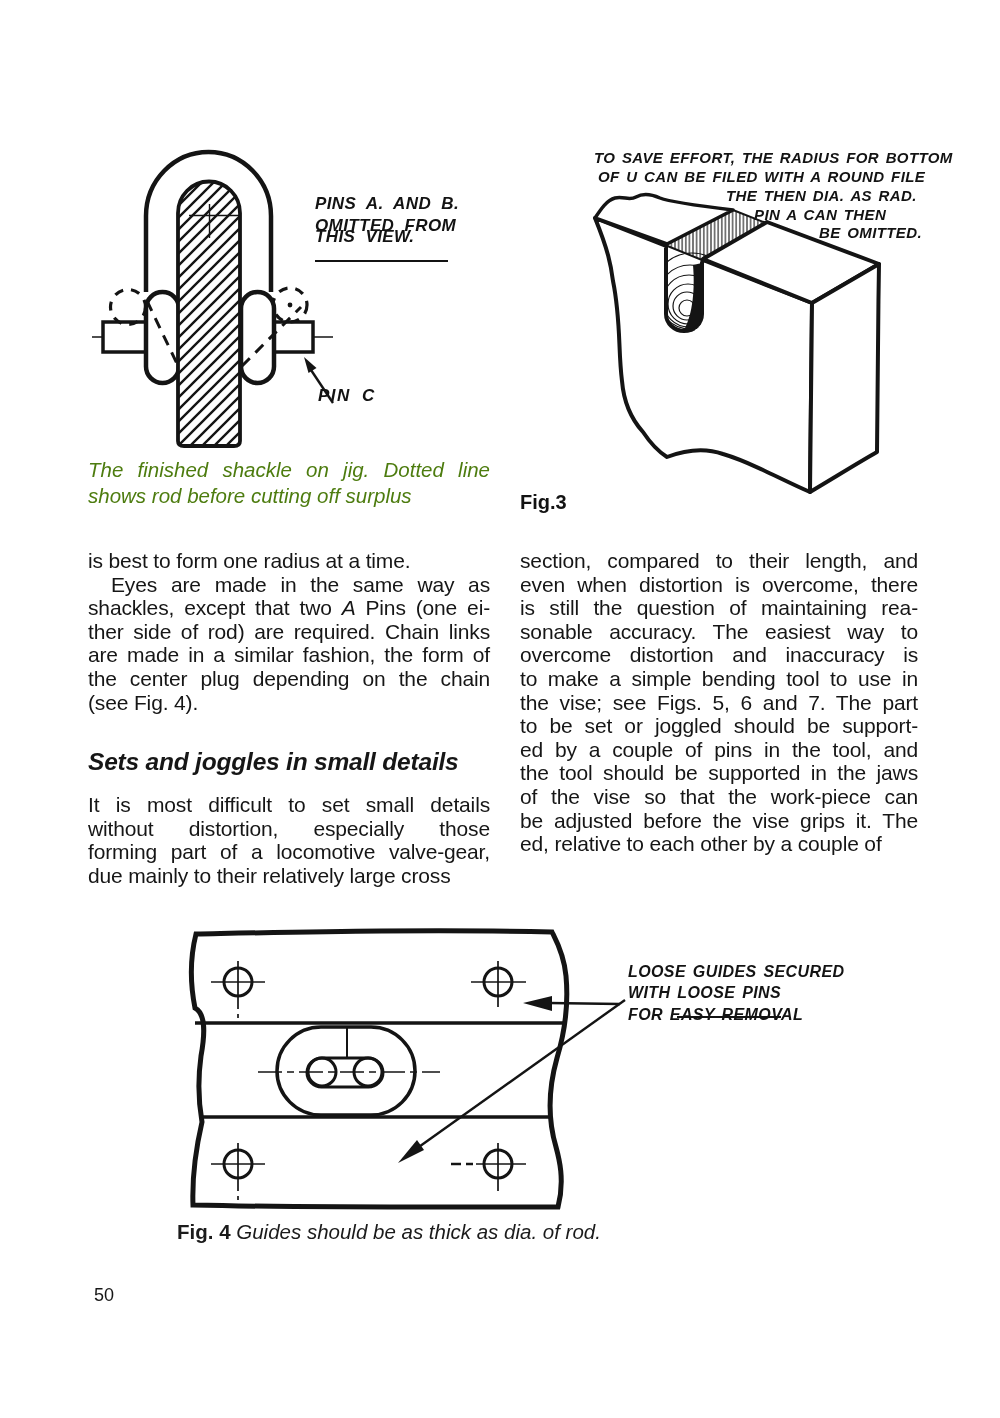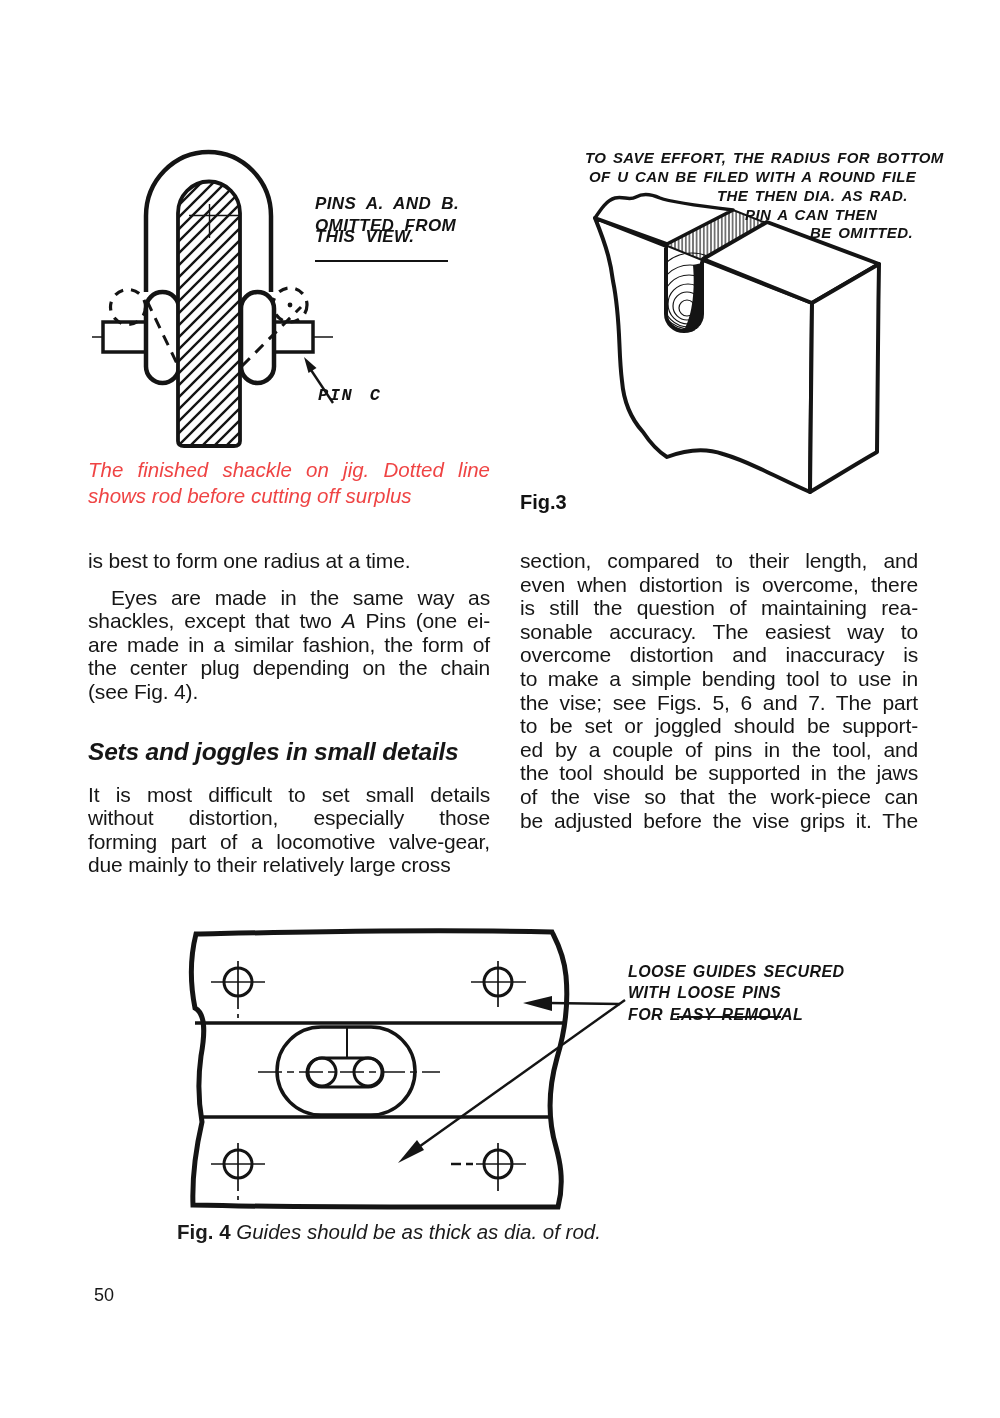--- a/index.html
+++ b/index.html
@@ -4,34 +4,34 @@
 <style>
   html,body{margin:0;padding:0;background:#ffffff;}
   .page{position:relative;width:1000px;height:1418px;background:#ffffff;overflow:hidden;
         font-family:"Liberation Sans",sans-serif;color:#161616;}
   svg{position:absolute;overflow:visible;}
   
   .hand{position:absolute;font-style:italic;font-weight:700;color:#131313;
         white-space:nowrap;letter-spacing:.4px;}
   .hand-lg{font-size:17px;line-height:22px;word-spacing:5px;}
   .hand-md{font-size:16px;line-height:21px;word-spacing:2px;}
-  .hand-sm{font-size:15px;line-height:19px;word-spacing:2px;}
+  .hand-sm{font-size:15px;line-height:19px;word-spacing:2px;margin-left:9px;}
   .u-span{border-bottom:2.5px solid #131313;padding-bottom:15px;}
   .rule{position:absolute;border-top:2.5px solid #131313;}
   
   .col{position:absolute;width:402px;}
   .bline{font-size:21px;line-height:23.6px;letter-spacing:-.15px;
          text-align:justify;text-align-last:justify;}
   .bline-plain{font-size:21px;line-height:23.6px;letter-spacing:-.15px;text-align:left;}
-  .indent{text-indent:23px;margin-top:13px;}
+  .indent{text-indent:23px;}
   .it{font-style:italic;}
   .h2{font-size:24.5px;line-height:29px;font-weight:700;font-style:italic;
       letter-spacing:-.2px;margin:33px 0 17px 0;}
   
-  .cap{position:absolute;font-style:italic;font-size:20.5px;line-height:25.5px;color:#ef4444;}
+  .cap{position:absolute;font-style:italic;font-size:20.5px;line-height:25.5px;color:#4d7c0f;}
   .cap .just{text-align:justify;text-align-last:justify;}
   .figlabel{position:absolute;font-weight:700;font-size:20px;color:#131313;}
   .fig4cap{position:absolute;left:177px;top:1220px;width:460px;font-size:20.5px;
            color:#1b1b1b;white-space:nowrap;}
   .fig4cap .bold{font-weight:700;font-style:normal;}
   .fig4cap .ital{font-style:italic;}
   .pagenum{position:absolute;left:94px;top:1285px;font-size:18px;color:#161616;}
 </style>
 </head>
 <body>
@@ -72,21 +72,21 @@
 
       <line x1="333" y1="403" x2="311" y2="370" stroke-width="2.4"></line>
       <polygon points="304,357 316.5,368 308.5,373" fill="#141414" stroke="none"></polygon>
     </g>
   </svg>
 
   <div class="hand hand-lg" style="left:315px;top:193px;">PINS A. AND B.</div>
   <div class="hand hand-lg" style="left:315px;top:215px;">OMITTED FROM</div>
   <div class="hand hand-lg" style="left:315px;top:226px;">THIS VIEW.</div>
   <div class="rule" style="left:315px;top:260px;width:133px;"></div>
-  <div class="hand hand-lg" style="left:318px;top:385px;letter-spacing:1.5px;font-family:Liberation Mono, monospace;">PIN C</div>
+  <div class="hand hand-lg" style="left:318px;top:385px;letter-spacing:1.5px;">PIN C</div>
 
   <div class="cap" style="left:88px;top:457px;width:402px;">
     <div class="just">The finished shackle on jig. Dotted line</div>
     <div>shows rod before cutting off surplus</div>
   </div>
 
   <svg style="left:555px;top:180px;" width="405" height="330" viewBox="555 180 405 330">
     <defs>
       <pattern id="vhatch" width="3.6" height="8" patternUnits="userSpaceOnUse">
         <line x1="1.8" y1="-1" x2="1.8" y2="9" stroke="#141414" stroke-width="1.1"></line>
@@ -128,20 +128,21 @@
   <div class="hand hand-sm" style="left:589px;top:167px;">OF U CAN BE FILED WITH A ROUND FILE</div>
   <div class="hand hand-sm" style="left:717px;top:186px;">THE THEN DIA. AS RAD.</div>
   <div class="hand hand-sm" style="left:745px;top:205px;">PIN A CAN THEN</div>
   <div class="hand hand-sm" style="left:810px;top:223px;">BE OMITTED.</div>
   <div class="figlabel" style="left:520px;top:491px;">Fig.3</div>
 
   <div class="col" style="left:88px;top:549px;">
     <div class="bline-plain">is best to form one radius at a time.</div>
     <div class="bline indent">Eyes are made in the same way as</div>
     <div class="bline"><span>shackles, except that two </span><span class="it">A</span><span> Pins (one ei-</span></div>
+    <div class="bline">ther side of rod) are required. Chain links</div>
     <div class="bline">are made in a similar fashion, the form of</div>
     <div class="bline">the center plug depending on the chain</div>
     <div class="bline-plain">(see Fig. 4).</div>
     <div class="h2">Sets and joggles in small details</div>
     <div class="bline">It is most difficult to set small details</div>
     <div class="bline">without distortion, especially those</div>
     <div class="bline">forming part of a locomotive valve-gear,</div>
     <div class="bline-plain">due mainly to their relatively large cross</div>
   </div>
 
@@ -151,20 +152,21 @@
     <div class="bline">is still the question of maintaining rea-</div>
     <div class="bline">sonable accuracy. The easiest way to</div>
     <div class="bline">overcome distortion and inaccuracy is</div>
     <div class="bline">to make a simple bending tool to use in</div>
     <div class="bline">the vise; see Figs. 5, 6 and 7. The part</div>
     <div class="bline">to be set or joggled should be support-</div>
     <div class="bline">ed by a couple of pins in the tool, and</div>
     <div class="bline">the tool should be supported in the jaws</div>
     <div class="bline">of the vise so that the work-piece can</div>
     <div class="bline">be adjusted before the vise grips it. The</div>
+    <div class="bline-plain">ed, relative to each other by a couple of</div>
   </div>
 
   <svg style="left:150px;top:915px;" width="520" height="300" viewBox="150 915 520 300">
     <g stroke="#141414" fill="none">
 
       <path d="M 196,934 C 189,962 191,988 195,1008 C 206,1014 205,1034 201,1056 C 197,1085 199,1105 202,1122
                C 196,1148 192,1178 193,1205 C 315,1208 450,1207 558,1207 C 565,1180 559,1158 556,1147
                C 548,1120 548,1090 557,1058 C 566,1028 568,998 566,976 C 564,954 556,940 552,932
                C 430,929 300,932 196,934 Z" fill="#ffffff" stroke-width="5"></path>
 

